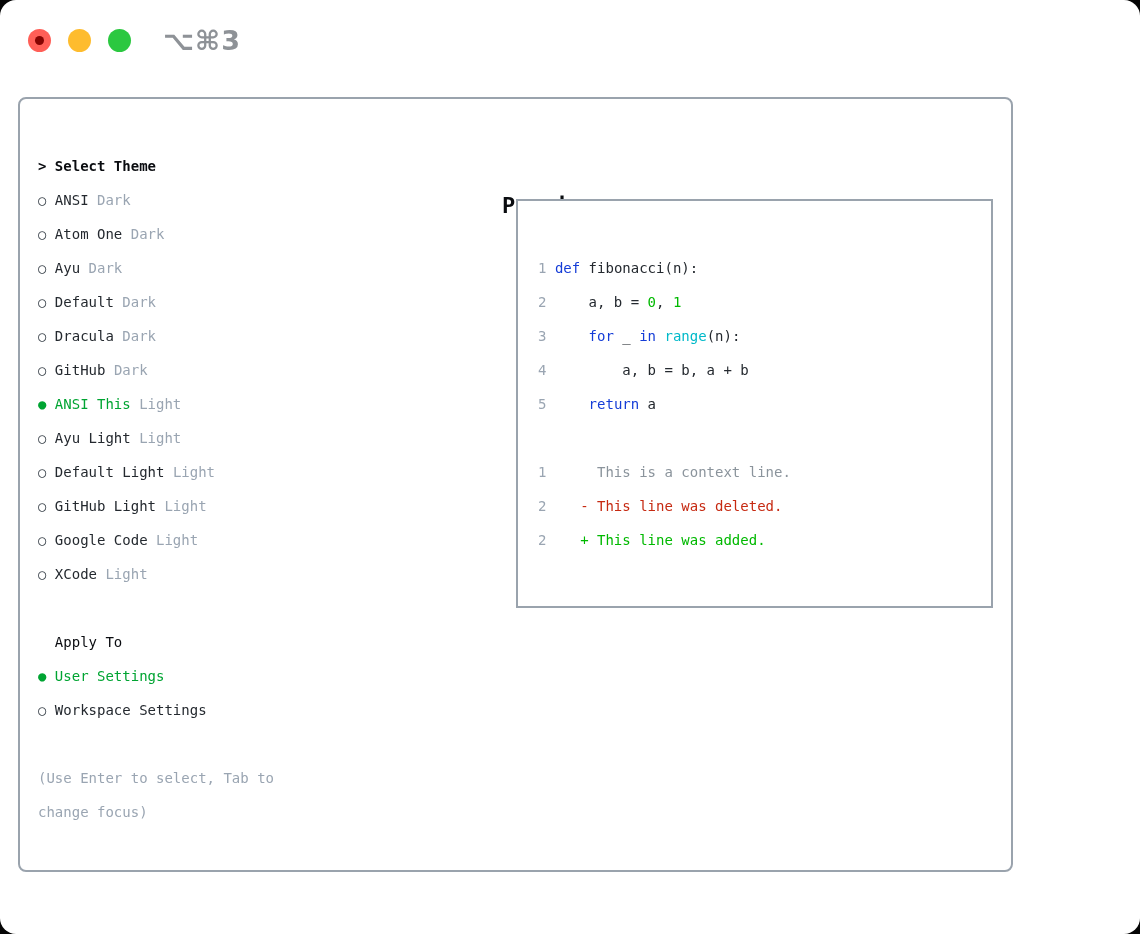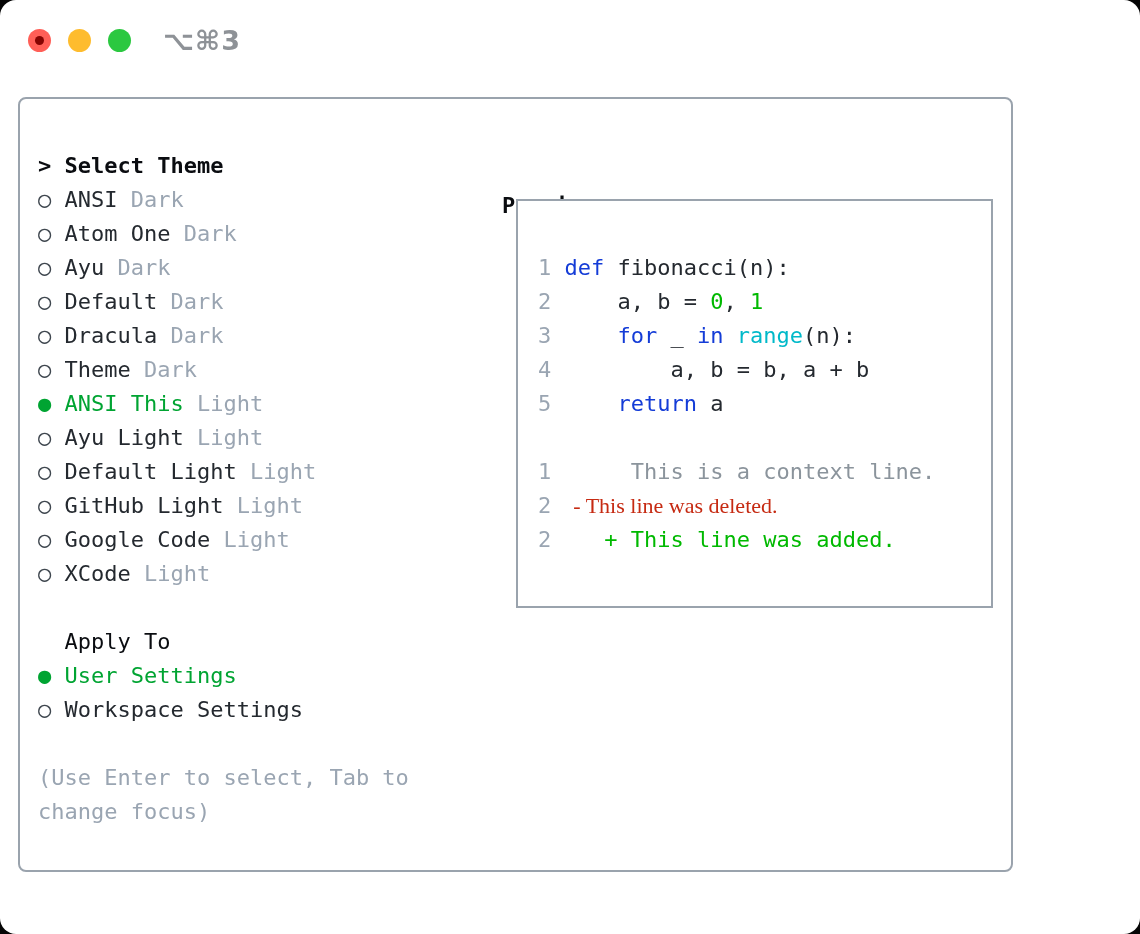--- a/index.html
+++ b/index.html
@@ -49,21 +49,21 @@
   }
   .main-box {
     position:absolute; left:18px; top:97px;
     width:995px; height:775px;
     border:2px solid var(--border-gray);
     border-radius:8px;
     background:#fff;
   }
   .row {
     height:34px; line-height:34px;
-    font-size:22px;
+    font-size:14px;
     white-space:pre;
     color:var(--text-dark);
   }
   .left-panel { position:absolute; left:18px; top:50px; }
   .bold { font-weight:bold; color:var(--heading-black); }
   .hdr2 { color:var(--heading-black); }
   .muted { color:var(--muted-gray); }
   .sel { color:var(--accent-green); }
   .ring { color:var(--ring-gray); }
   .preview-header {
@@ -80,21 +80,21 @@
     background:#fff;
     padding:50px 0 0 20px;
     overflow:hidden;
   }
   .lnum { color:var(--muted-gray); }
   .tok-plain { color:var(--text-dark); }
   .tok-keyword { color:var(--keyword-blue); }
   .tok-builtin { color:var(--builtin-cyan); }
   .tok-number { color:var(--number-green); }
   .tok-context { color:var(--context-gray); }
-  .tok-deleted { color:var(--deleted-red);font-family:Liberation Serif, serif; }
+  .tok-deleted { color:var(--deleted-red); }
   .tok-added { color:var(--added-green); }
 </style>
 </head>
 <body>
 
 <div class="window">
 
   <div class="titlebar">
     <div class="light light-red"></div>
     <div class="light light-yellow"></div>
@@ -103,21 +103,21 @@
   </div>
 
   <div class="main-box">
     <div class="left-panel" id="theme-list">
         <div class="row"><span class="bold">&gt; </span><span class="bold">Select Theme</span></div>
         <div class="row"><span class="ring">○ </span><span>ANSI </span><span class="muted">Dark</span></div>
         <div class="row"><span class="ring">○ </span><span>Atom One </span><span class="muted">Dark</span></div>
         <div class="row"><span class="ring">○ </span><span>Ayu </span><span class="muted">Dark</span></div>
         <div class="row"><span class="ring">○ </span><span>Default </span><span class="muted">Dark</span></div>
         <div class="row"><span class="ring">○ </span><span>Dracula </span><span class="muted">Dark</span></div>
-        <div class="row"><span class="ring">○ </span><span>Theme </span><span class="muted">Dark</span></div>
+        <div class="row"><span class="ring">○ </span><span>GitHub </span><span class="muted">Dark</span></div>
         <div class="row"><span class="sel">● </span><span class="sel">ANSI This </span><span class="muted">Light</span></div>
         <div class="row"><span class="ring">○ </span><span>Ayu Light </span><span class="muted">Light</span></div>
         <div class="row"><span class="ring">○ </span><span>Default Light </span><span class="muted">Light</span></div>
         <div class="row"><span class="ring">○ </span><span>GitHub Light </span><span class="muted">Light</span></div>
         <div class="row"><span class="ring">○ </span><span>Google Code </span><span class="muted">Light</span></div>
         <div class="row"><span class="ring">○ </span><span>XCode </span><span class="muted">Light</span></div>
         <div class="row"></div>
         <div class="row"><span class="hdr2">  Apply To</span></div>
         <div class="row"><span class="sel">● </span><span class="sel">User Settings</span></div>
         <div class="row"><span class="ring">○ </span><span>Workspace Settings</span></div>

